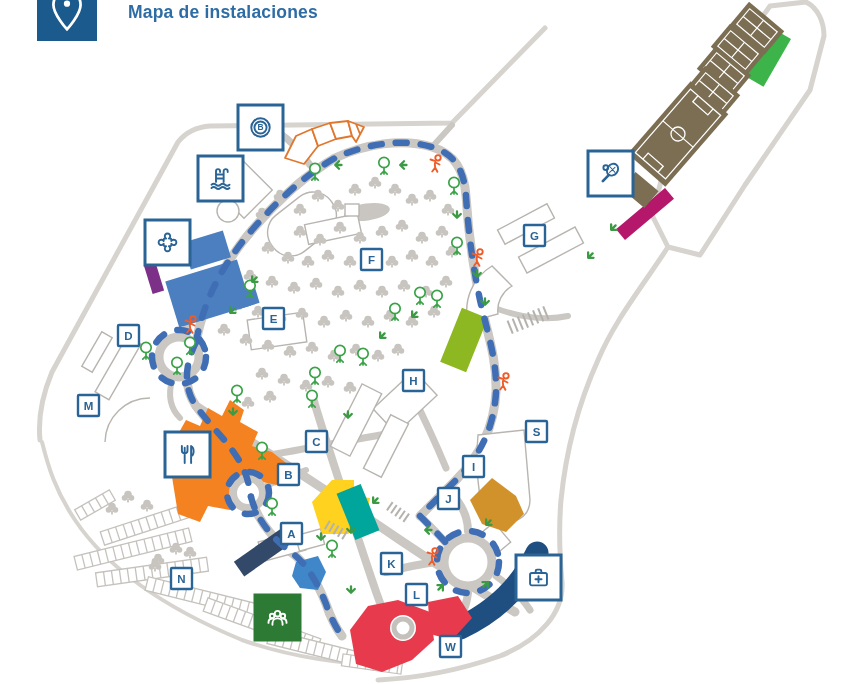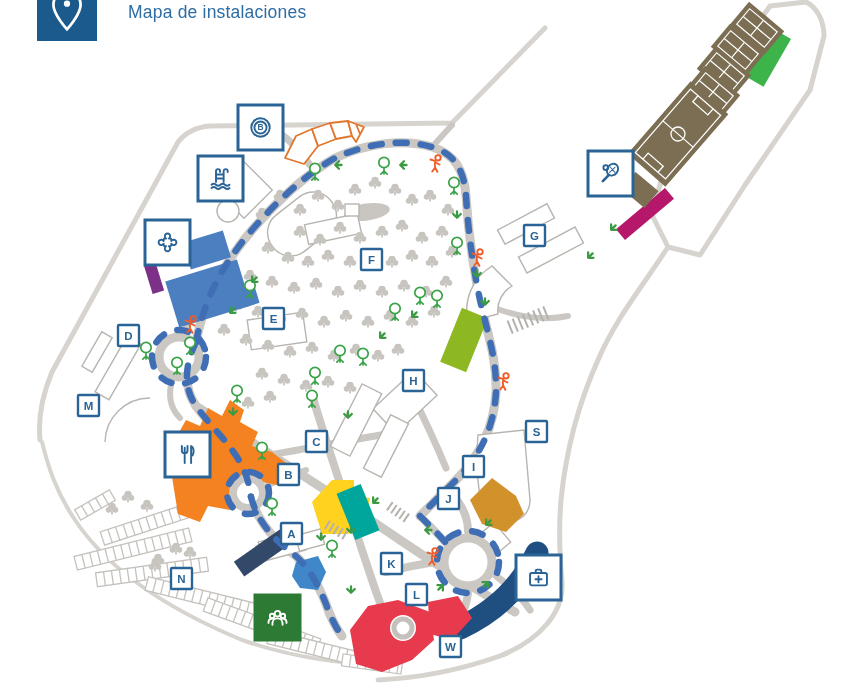--- a/index.html
+++ b/index.html
@@ -1,20 +1,20 @@
 <!DOCTYPE html>
 <html><head>
 <meta charset="utf-8">
 <style>
   html,body{margin:0;padding:0;width:845px;height:684px;background:#fff;overflow:hidden;
     font-family:"Liberation Sans",sans-serif;}
   .stage{position:relative;width:845px;height:684px;}
   .hdr-badge{position:absolute;left:37px;top:-19px;width:60px;height:60px;background:#1b5a8c;
     display:flex;align-items:center;justify-content:center;}
-  .hdr-title{position:absolute;left:128px;top:2px;font-size:17.5px;font-weight:normal;color:#2e6da4;letter-spacing:.2px;}
+  .hdr-title{position:absolute;left:128px;top:2px;font-size:17.5px;font-weight:bold;color:#2e6da4;letter-spacing:.2px;}
   svg text{font-family:"Liberation Sans",sans-serif;}
   #map{position:absolute;left:0;top:0;}
 </style>
 </head>
 <body>
 
 <div class="stage">
 
   <svg id="map" width="845" height="684" viewBox="0 0 845 684">
     <defs>

